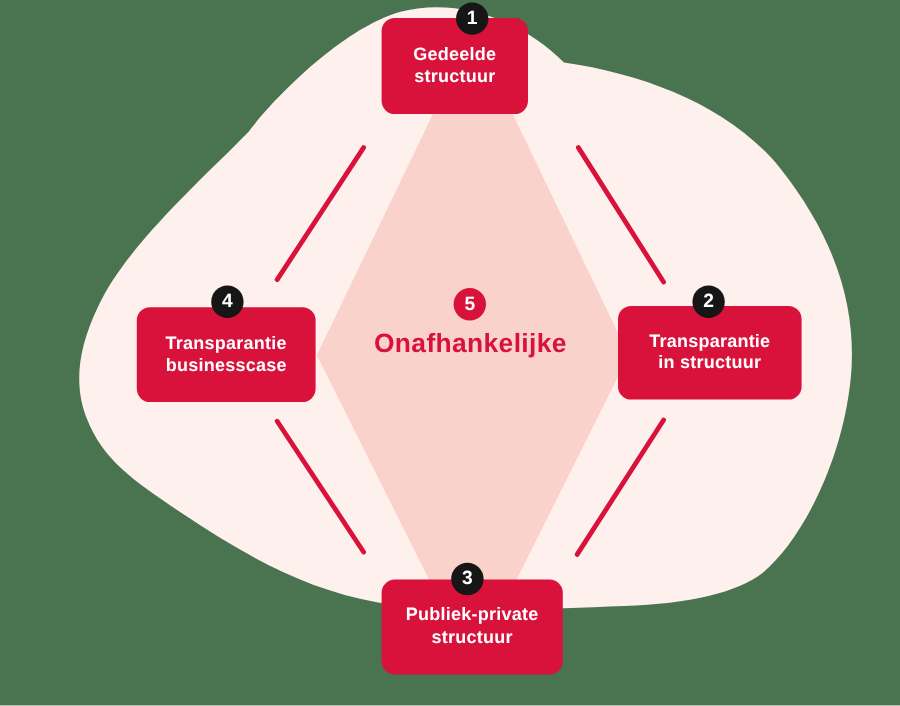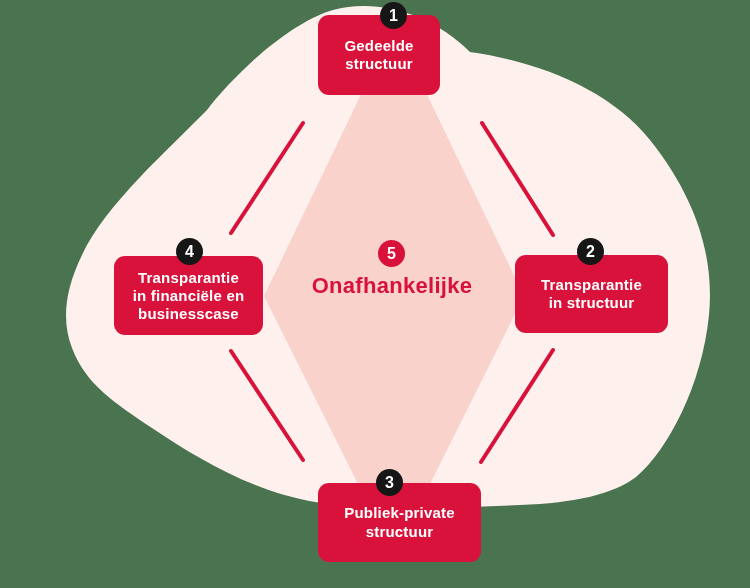--- a/index.html
+++ b/index.html
@@ -29,21 +29,21 @@
     color:var(--text-on-red);
     display:flex;flex-direction:column;align-items:center;justify-content:center;
     text-align:center;
     font-weight:bold;
     font-size:15px;line-height:18.5px;
     letter-spacing:0.2px;
   }
   .node .line{display:block;white-space:nowrap;}
   .node.top   {left:318px;top:15px; width:122px;height:80px;}
   .node.right {left:515px;top:255px;width:153px;height:78px;}
-  .node.bottom{left:318px;top:483px;width:163px;height:79px;}
+  .node.bottom{left:318px;top:483px;width:151px;height:79px;}
   .node.left  {left:114px;top:256px;width:149px;height:79px;line-height:18px;}
   .badge{
     position:absolute;
     width:27px;height:27px;border-radius:50%;
     display:flex;align-items:center;justify-content:center;
     color:var(--text-on-red);
     font-weight:bold;font-size:16px;line-height:1;
   }
   .badge.black{background:var(--badge-black);}
   .badge.red{background:var(--red);}
@@ -98,21 +98,20 @@
     <span class="line">in structuur</span>
   </div>
 
   <div class="node bottom">
     <span class="line">Publiek-private</span>
     <span class="line">structuur</span>
   </div>
 
   <div class="node left">
     <span class="line">Transparantie</span>
-    <span class="line">in financiële en</span>
     <span class="line">businesscase</span>
   </div>
 
   <div class="badge black b1">
     <span>1</span>
   </div>
   <div class="badge black b2">
     <span>2</span>
   </div>
   <div class="badge black b3">

